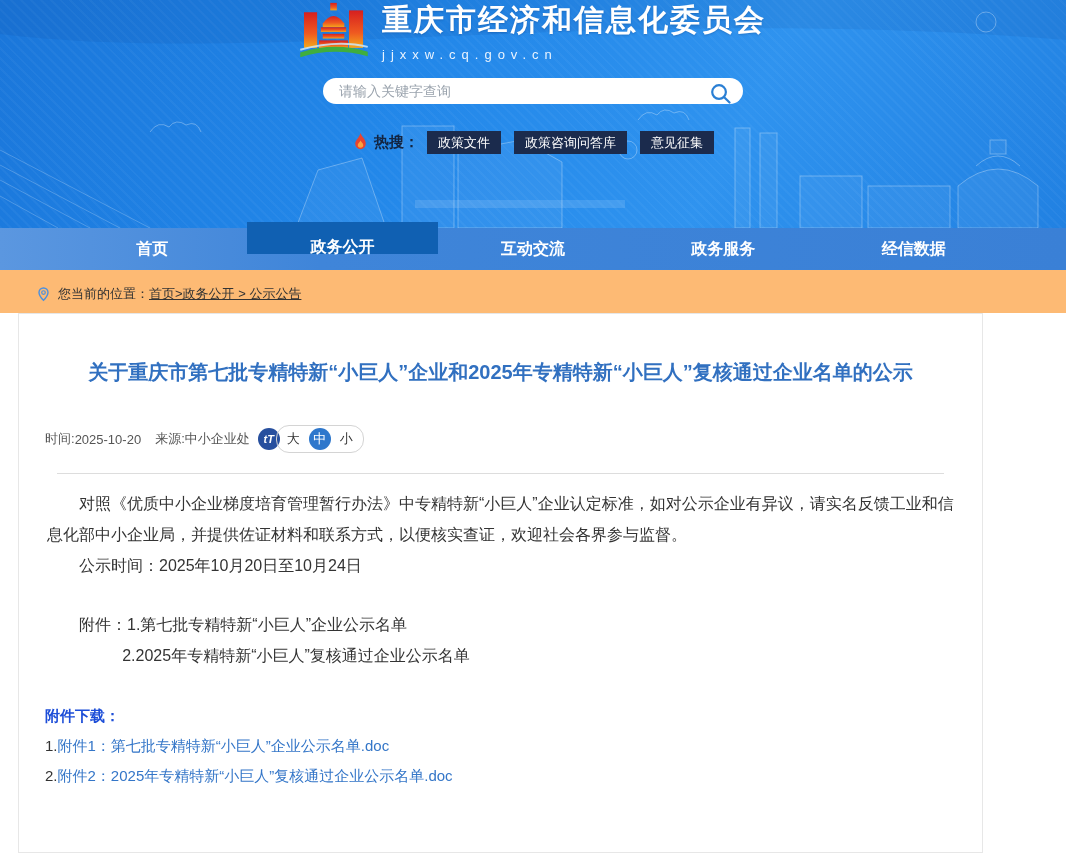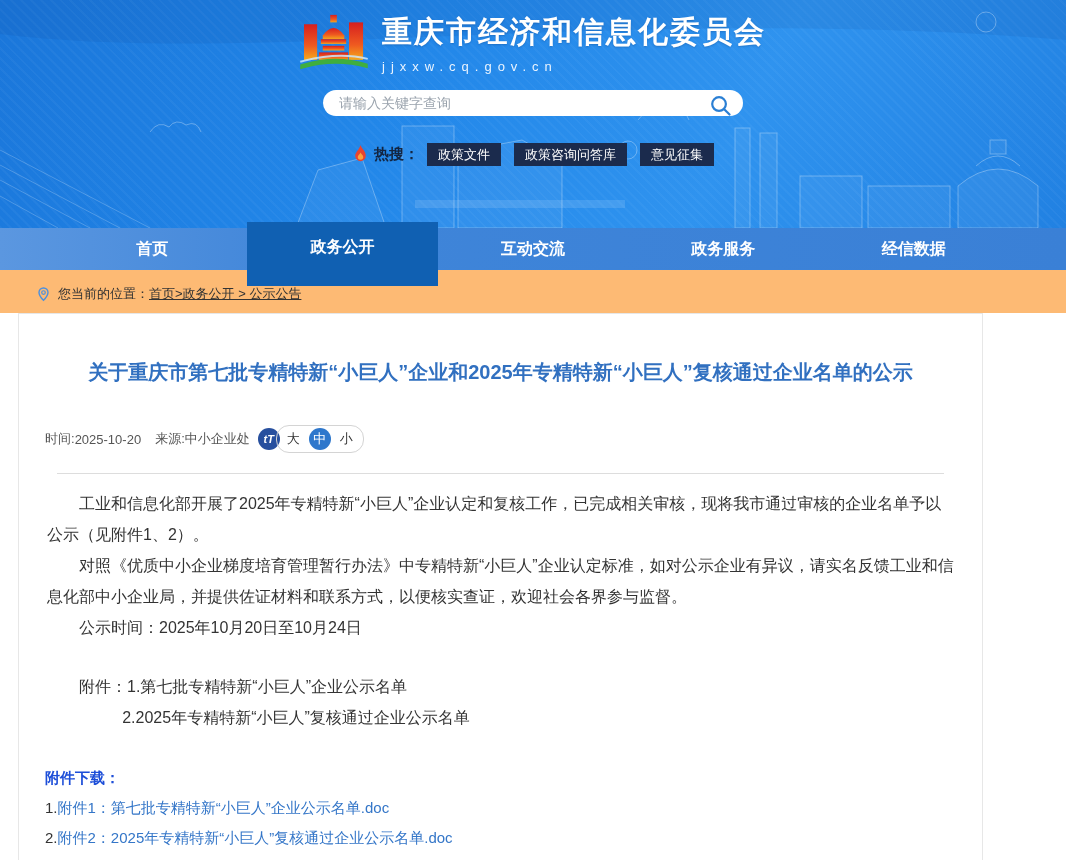--- a/index.html
+++ b/index.html
@@ -7,21 +7,21 @@
     font-family:"Liberation Sans","DejaVu Sans",sans-serif; }
 
   
   .banner { position:relative; height:228px; overflow:hidden;
     background:linear-gradient(118deg,#1a76da 0%,#2287e9 38%,#2f93ef 68%,#2181e2 100%); }
   .banner::before { content:""; position:absolute; inset:0;
     background:repeating-linear-gradient(45deg, rgba(255,255,255,.035) 0 2px, transparent 2px 7px); }
   .banner-deco { position:absolute; left:0; top:0; width:100%; height:100%; }
   .banner-inner { position:relative; z-index:2; }
 
-  .logo-row { display:flex; justify-content:center; align-items:center; gap:14px; padding-top:12px; cursor:pointer; }
+  .logo-row { display:flex; justify-content:center; align-items:center; gap:14px; padding-top:0; cursor:pointer; }
   .logo-text { color:#fff; }
   .site-name { font-size:30px; font-weight:bold; letter-spacing:2px; text-shadow:0 1px 2px rgba(0,40,100,.25); }
   .site-url { font-size:13px; letter-spacing:6px; margin-top:6px; color:#eaf4ff; }
 
   .search-wrap { width:420px; margin:16px auto 0; position:relative; }
   .search-input { width:100%; height:26px; border:none; outline:none; border-radius:17px;
     padding:0 44px 0 16px; font-size:14px; color:#333; }
   .search-input::placeholder { color:#9aa3ad; }
   .search-btn { position:absolute; right:10px; top:5px; width:24px; height:24px;
     background:transparent; border:none; cursor:pointer; padding:0; }
@@ -31,21 +31,21 @@
   .hot-tag { display:inline-block; background:#1b2b4d; color:#fff; font-size:13px;
     line-height:23px; padding:0 11px; margin-right:13px; cursor:pointer; text-decoration:none; }
   .hot-tag:last-child { margin-right:0; }
 
   
   .nav { position:relative; z-index:5; height:42px;
     background:linear-gradient(90deg,#5b97e0 0%,#3f85d9 30%,#3a80d6 100%); }
   .nav-inner { width:952px; margin:0 auto; display:flex; }
   .nav-item { width:190.4px; height:42px; line-height:42px; text-align:center;
     color:#fff; font-size:16px; font-weight:bold; cursor:pointer; }
-  .nav-item.active { height:64px; line-height:50px; margin-top:-6px; background:#1060b2; }
+  .nav-item.active { height:32px; line-height:50px; margin-top:-6px; background:#1060b2; }
 
   
   .breadcrumb { display:flex; align-items:center; padding:15px 0 10px 36px;
     font-size:13px; color:#333; background:#fdba74; }
   .breadcrumb .pin { margin-right:7px; display:inline-flex; }
   .crumb-path { cursor:pointer;text-decoration:underline; }
 
   
   .card { margin-left:18px; width:965px; background:#fff;
     border:1px solid #e7e7e7; min-height:540px; padding:0 26px 30px; }
@@ -183,21 +183,20 @@
     <span class="size-pill">
       <a class="size-opt">大</a>
       <a class="size-opt active">中</a>
       <a class="size-opt">小</a>
     </span>
   </div>
 
   <hr class="divider">
 
   <div class="body-text">
-    <p class="para">工业和信息化部开展了2025年专精特新“小巨人”企业认定和复核工作，已完成相关审核，现将我市通过审核的企业名单予以公示（见附件1、2）。</p>
     <p class="para">对照《优质中小企业梯度培育管理暂行办法》中专精特新“小巨人”企业认定标准，如对公示企业有异议，请实名反馈工业和信息化部中小企业局，并提供佐证材料和联系方式，以便核实查证，欢迎社会各界参与监督。</p>
     <p class="para">公示时间：2025年10月20日至10月24日</p>
     <p class="para gap-top">附件：1.第七批专精特新“小巨人”企业公示名单</p>
     <p class="para deep">2.2025年专精特新“小巨人”复核通过企业公示名单</p>
   </div>
 
   <div class="attach">
     <div class="attach-heading">附件下载：</div>
     <div class="attach-item">
       <span>1.</span><a class="attach-link">附件1：第七批专精特新“小巨人”企业公示名单.doc</a>

